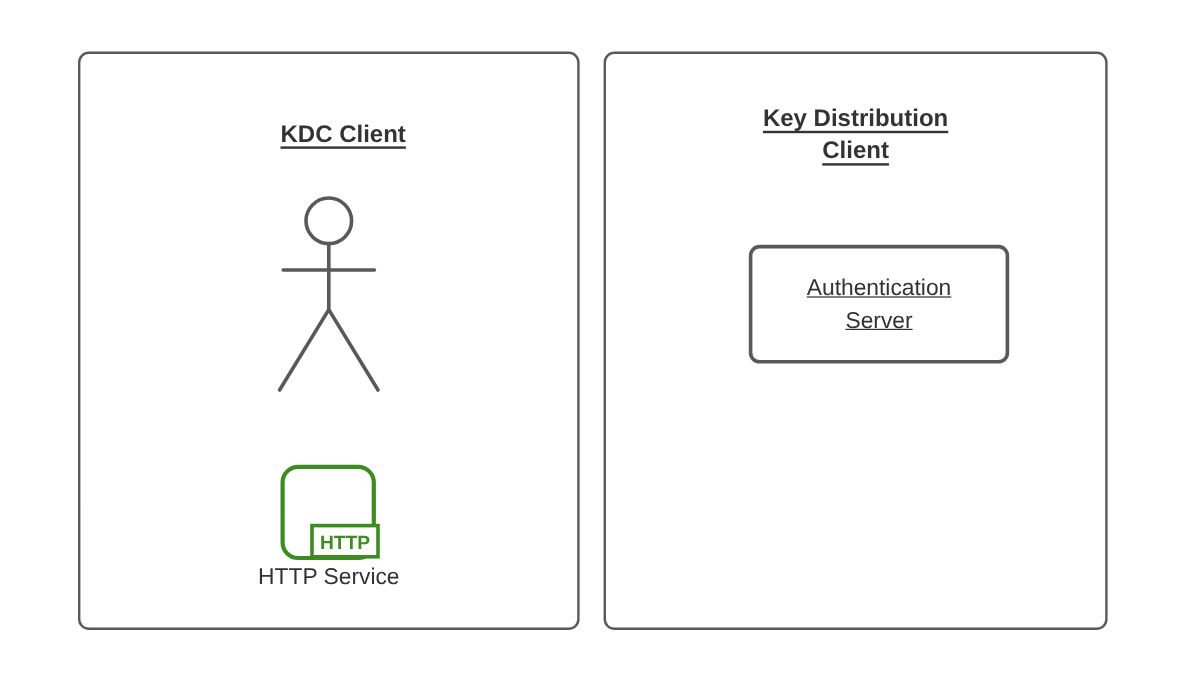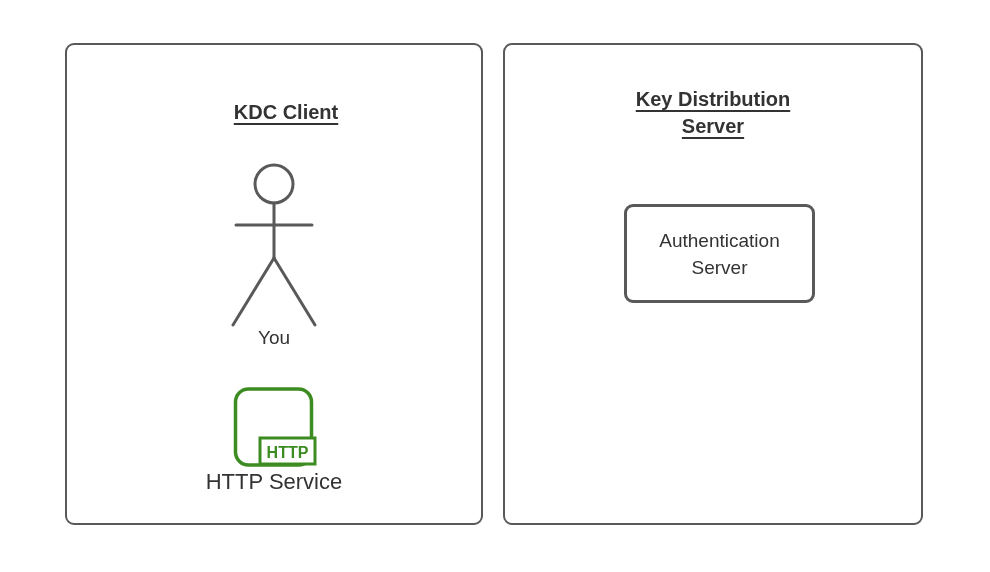--- a/index.html
+++ b/index.html
@@ -70,30 +70,30 @@
     fill:#ffffff;stroke:var(--accent-green);stroke-width:3;
   }
   .http-svg text{
     fill:var(--accent-green);
     font-family:"Liberation Sans", sans-serif;
     font-size:16px;font-weight:bold;
     text-anchor:middle;
   }
   .service-label{
     position:absolute;top:425px;left:0;right:0;
-    text-align:center;font-size:22px;line-height:24px;
+    text-align:center;font-size:19px;line-height:24px;
   }
 
   .server-box{
-    position:absolute;left:119px;width:191px;
+    position:absolute;left:119px;width:217px;
     box-sizing:border-box;
     border:3px solid var(--stroke);
     border-radius:9px;
     background:var(--background);
-    display:flex;align-items:center;justify-content:center;
+    display:flex;align-items:center;justify-content:center;text-decoration:underline;
   }
   .server-box-auth{top:159px;height:99px;}
   .server-box-tgs{top:340px;height:100px;}
   .server-box .server-label{
     width:160px;
     text-align:center;
     font-size:19px;line-height:27px;
     color:var(--text);
   }
 </style>
@@ -106,33 +106,32 @@
     <div class="panel-title">KDC Client</div>
 
     <svg class="actor-svg" viewBox="0 0 100 170" xmlns="http://www.w3.org/2000/svg">
       <circle cx="50" cy="25" r="19"></circle>
       <path d="M50,44 L50,99"></path>
       <path d="M12,66 L88,66"></path>
       <path d="M50,99 L9,166"></path>
       <path d="M50,99 L91,166"></path>
     </svg>
 
-    <div class="actor-label">You</div>
 
     <svg class="http-svg" viewBox="0 0 84 80" xmlns="http://www.w3.org/2000/svg">
       <rect class="http-square" x="2.5" y="2" width="76" height="76" rx="13" ry="13"></rect>
       <rect class="http-badge" x="27" y="51" width="55" height="26"></rect>
       <text x="54.5" y="70.5">HTTP</text>
     </svg>
 
     <div class="service-label">HTTP Service</div>
   </section>
 
   <section class="panel panel-right">
-    <div class="panel-title">Key Distribution Server</div>
+    <div class="panel-title">Key Distribution Client</div>
 
     <div class="server-box server-box-auth">
       <div class="server-label">Authentication Server</div>
     </div>
 
   </section>
 
 </div>
 
 </body></html>

